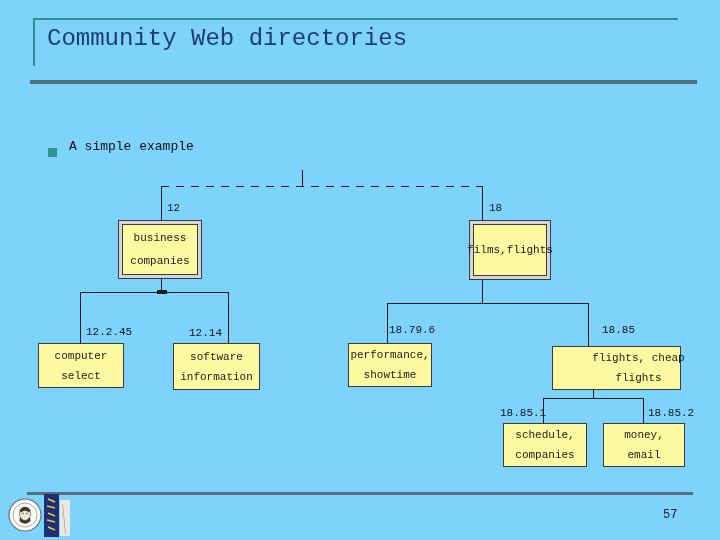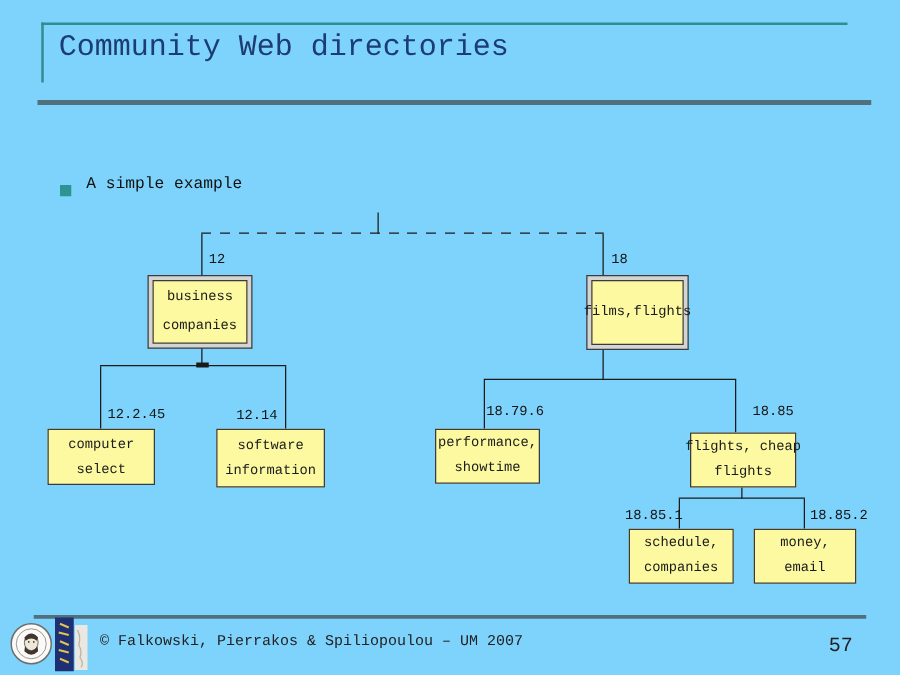--- a/index.html
+++ b/index.html
@@ -16,21 +16,21 @@
   .code{position:absolute;font-size:11px;color:#151515;white-space:nowrap;}
   .node{position:absolute;background:#FCF9A1;border:1px solid #3b3b3b;
         display:flex;flex-direction:column;align-items:center;justify-content:center;
         font-size:11px;text-align:center;color:#1b1b1b;}
   .node .nl{line-height:20px;white-space:nowrap;}
   .node .nl:empty{display:none;}
   .l1{box-shadow:0 0 0 3px #d4d4d4, 0 0 0 4px #3b3b3b;}
   .l1 .nl{line-height:23px;}
   .footer-rule{position:absolute;left:27px;top:492px;width:666px;height:3px;background:#50707E;}
   .copyright{position:absolute;left:80px;top:506px;font-size:12px;color:#222222;white-space:nowrap;}
-  .pagenum{position:absolute;left:663px;top:508px;font-size:16px;color:#222222;}
+  .pagenum{position:absolute;left:663px;top:508px;font-size:12px;color:#222222;}
 </style>
 </head>
 <body>
 
 <div class="slide">
 
   <div class="rule" style="left:33px;top:18px;width:645px;height:2px;background:#2E8F8F;"></div>
   <div class="rule" style="left:33px;top:18px;width:2px;height:48px;background:#2E8F8F;"></div>
   <div class="title">Community Web directories</div>
   <div class="rule" style="left:30px;top:80px;width:667px;height:4px;background:#50707E;"></div>
@@ -81,21 +81,21 @@
       <div class="nl">information</div>
     </div>
   <div class="node" style="left:38px;top:343px;width:84px;height:43px;">
       <div class="nl">computer</div>
       <div class="nl">select</div>
     </div>
   <div class="node" style="left:348px;top:343px;width:82px;height:42px;">
       <div class="nl">performance,</div>
       <div class="nl">showtime</div>
     </div>
-  <div class="node" style="left:552px;top:346px;width:83px;height:42px;">
+  <div class="node" style="left:552px;top:346px;width:83px;height:42px;padding-left:44px;">
       <div class="nl">flights, cheap</div>
       <div class="nl">flights</div>
     </div>
 
   <div class="node" style="left:503px;top:423px;width:82px;height:42px;">
       <div class="nl">schedule,</div>
       <div class="nl">companies</div>
     </div>
   <div class="node" style="left:603px;top:423px;width:80px;height:42px;">
       <div class="nl">money,</div>
@@ -109,16 +109,15 @@
     <circle cx="21" cy="23" r="16" fill="#fbfaf7" stroke="#6d6d6d" stroke-width="1.2"></circle>
     <circle cx="21" cy="23" r="12" fill="none" stroke="#9a9a9a" stroke-width="0.8"></circle>
     <ellipse cx="21" cy="22" rx="5.5" ry="6.5" fill="#efe7d8" stroke="#5a5a5a" stroke-width="0.7"></ellipse>
     <path d="M15.5 18 q5.5 -6.5 11 0 l-1 2.5 q-4.5 -3.5 -9 0 z" fill="#3e362f"></path>
     <path d="M16 25 q5 7 10 0 l0.5 4 q-5.5 5.5 -11 0 z" fill="#3e362f"></path>
     <circle cx="19" cy="21.5" r="0.7" fill="#3e362f"></circle>
     <circle cx="23" cy="21.5" r="0.7" fill="#3e362f"></circle>
     <rect x="40" y="2" width="15" height="43" fill="#1e2f74"></rect>
     <path d="M44 7 l7 3 M43 14 l8 2 M44 21 l7 3 M43 28 l8 2 M44 35 l7 3" stroke="#e3c44c" stroke-width="1.6" fill="none"></path>
   </svg>
-  <div class="copyright">© Falkowski, Pierrakos &amp; Spiliopoulou – UM 2007</div>
   <div class="pagenum">57</div>
 
 </div>
 
 </body></html>

